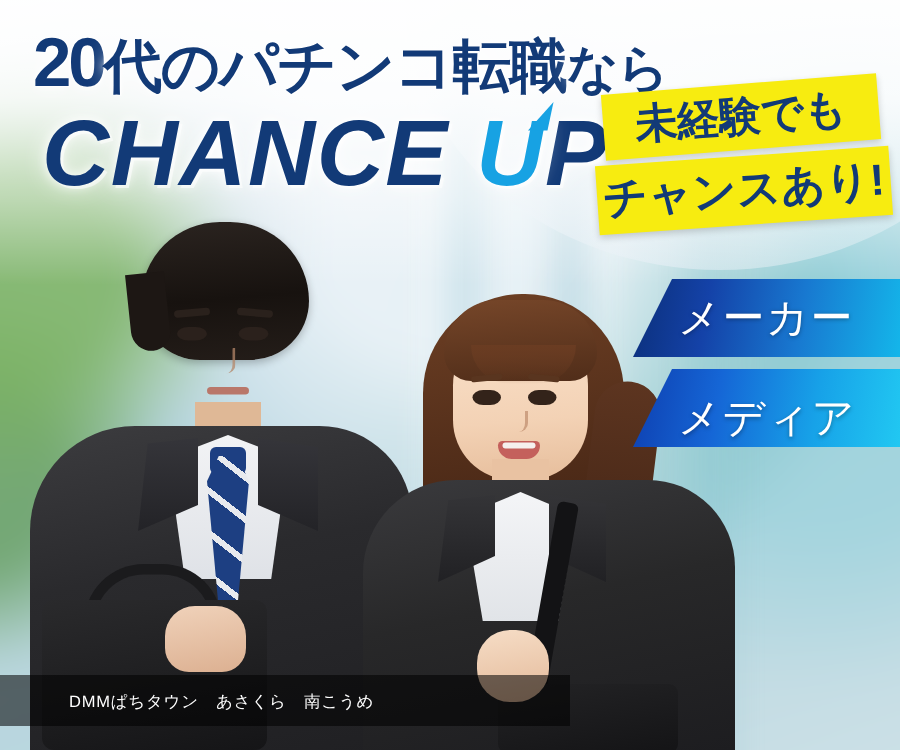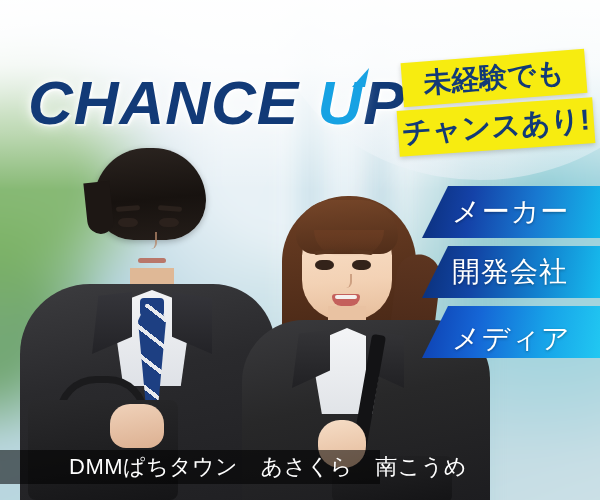--- a/index.html
+++ b/index.html
@@ -242,21 +242,21 @@
   .cat.c4{background:linear-gradient(100deg,#6a14d8 0%,#7421e2 24%,#5a62e4 58%,#59a9ef 100%);}
   .cat.c5{background:linear-gradient(100deg,#0e3fb0 0%,#1566d6 32%,#17a2e8 68%,#21c8f2 100%);align-items:flex-end;}
 
   
   .caption{
     position:absolute;left:0;bottom:16px;width:380px;height:34px;
     background:rgba(0,0,0,.55);
     display:flex;align-items:center;
   }
   .caption span{
-    color:#fff;font-size:22px;padding-left:69px;white-space:nowrap;letter-spacing:.5px;
+    color:#fff;font-size:11px;padding-left:46px;white-space:nowrap;letter-spacing:.5px;
   }
 </style>
 </head>
 <body>
 
 <div id="banner">
 
   <div class="bg-layer">
     <div class="bg-base"></div>
     <div class="bg-streaks"></div>
@@ -301,42 +301,42 @@
       <div class="torso"></div>
       <div class="shirt"></div>
       <div class="collar-l"></div>
       <div class="collar-r"></div>
       <div class="strap"></div>
       <div class="bag"></div>
       <div class="hand"></div>
     </div>
   </div>
 
+  <div class="headline">
+    <span class="num">20</span><span>代のパチンコ転職</span><span class="tail">なら</span>
+  </div>
 
   <div class="chance">
     <span>CHANCE</span>
     <span class="up-u"><span>U</span><i class="arrow"></i></span><span class="up-p">P</span>
   </div>
 
   <div class="badge">
     <div class="badge-bar one">
       <span>未経験でも</span>
     </div>
     <div class="badge-bar two">
       <span>チャンスあり!</span>
     </div>
   </div>
 
   <div class="cats">
     <div class="cat c1">
       <span>メーカー</span>
     </div>
-    <div class="cat c3">
-      <span>開発会社</span>
-    </div>
     <div class="cat c5">
       <span>メディア</span>
     </div>
   </div>
 
   <div class="caption">
     <span>DMMぱちタウン　あさくら　南こうめ</span>
   </div>
 
 </div>

